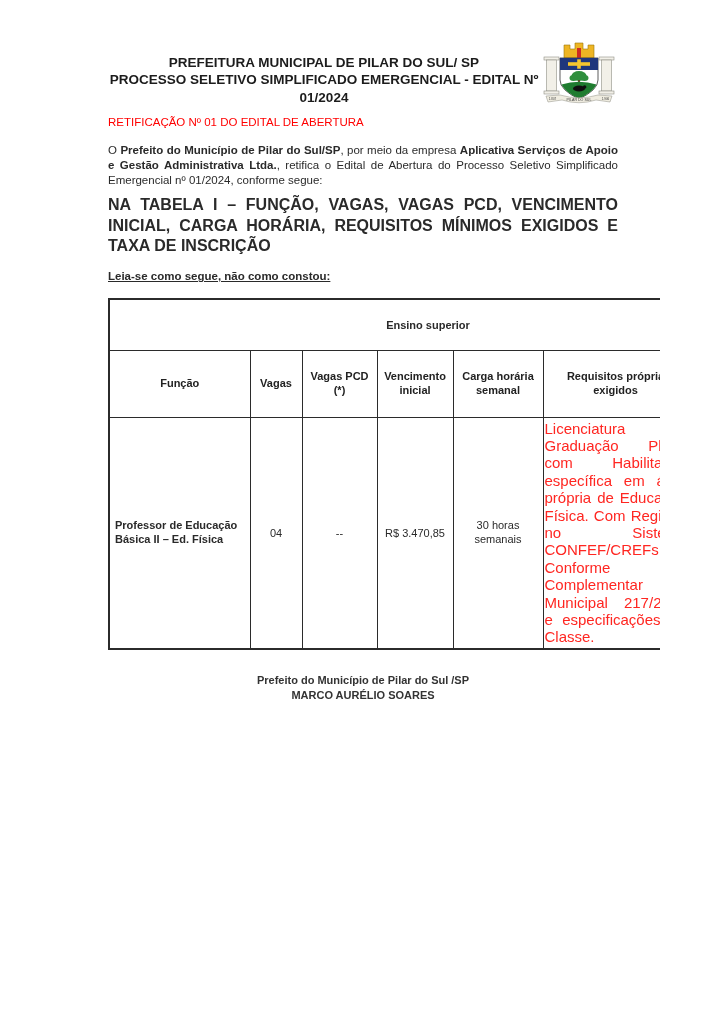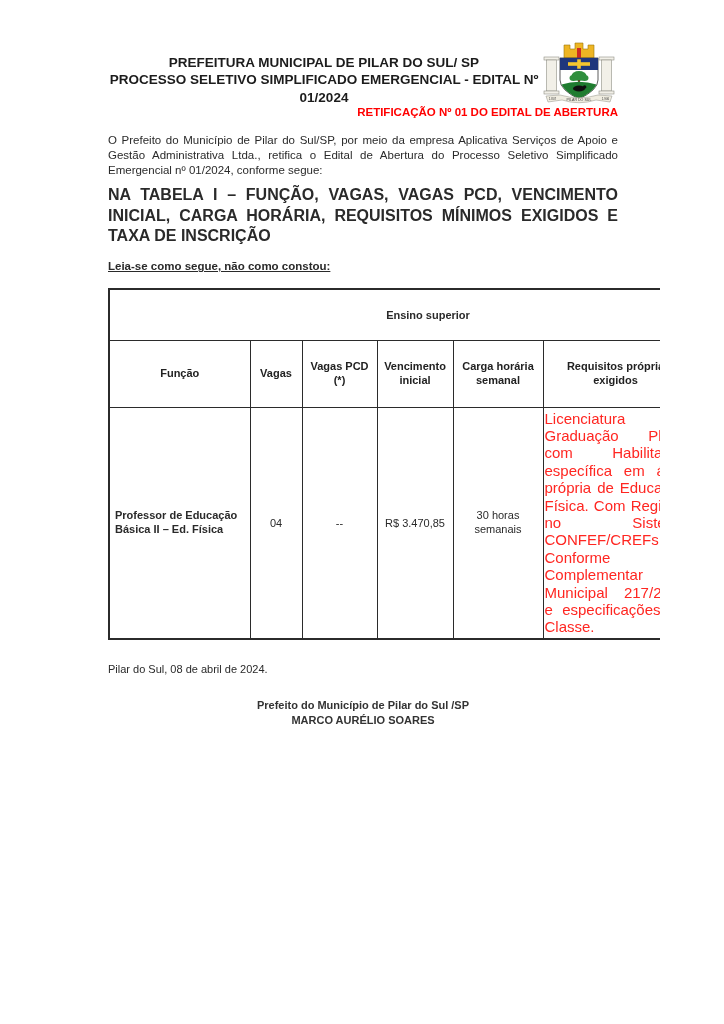--- a/index.html
+++ b/index.html
@@ -23,33 +23,34 @@
     padding-top: 16px;
     text-align: center;
     font-weight: bold;
     font-size: 13.5px;
     line-height: 1.28;
     color: #1c1c1c;
   }
   .crest { width: 78px; height: 68px; flex: 0 0 auto; }
 
   .subtitle {
-    text-align: right;
-    font-weight: bold;
+    margin-top: 10px;
+    text-align: left;
+    font-weight: normal;
     font-size: 11.5px;
     color: #ff0000;
   }
 
   .intro {
     margin-top: 15px;
     font-size: 11.5px;
     line-height: 1.3;
     text-align: justify;
   }
-  .intro .b { font-weight: normal; }
+  .intro .b { font-weight: bold; }
 
   .section-heading {
     margin-top: 7px;
     font-size: 16px;
     font-weight: bold;
     line-height: 1.3;
     text-align: justify;
   }
 
   .lead-in {
@@ -203,21 +204,20 @@
           <td>04</td>
           <td>--</td>
           <td>R$ 3.470,85</td>
           <td class="cell-carga">30 horas semanais</td>
           <td class="cell-requisitos">Licenciatura de Graduação Plena com Habilitação específica em área própria de Educação Física. Com Registro no Sistema CONFEF/CREFs. Conforme Lei Complementar Municipal 217/2007 e especificações da Classe.</td>
           <td>R$ 17,50</td>
         </tr>
       </tbody>
     </table>
 
-    <div class="date-line">Pilar do Sul, 08 de abril de 2024.</div>
 
     <div class="signature">
       <div>Prefeito do Município de Pilar do Sul /SP</div>
       <div>MARCO AURÉLIO SOARES</div>
     </div>
 
   </div>
 </div>
 
 </body></html>

